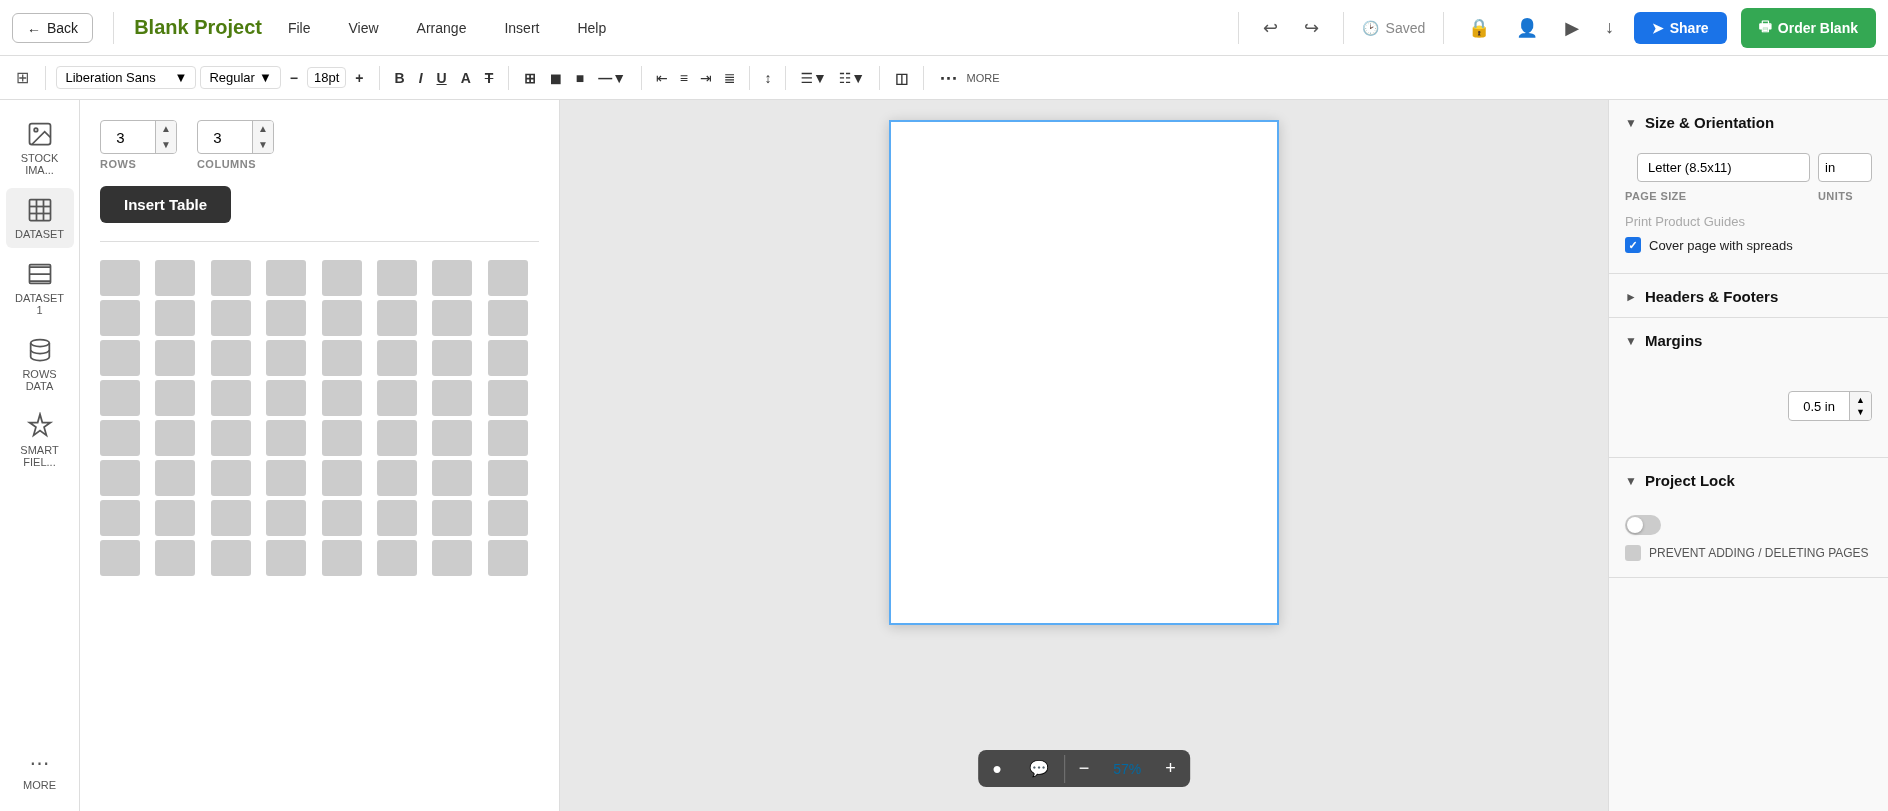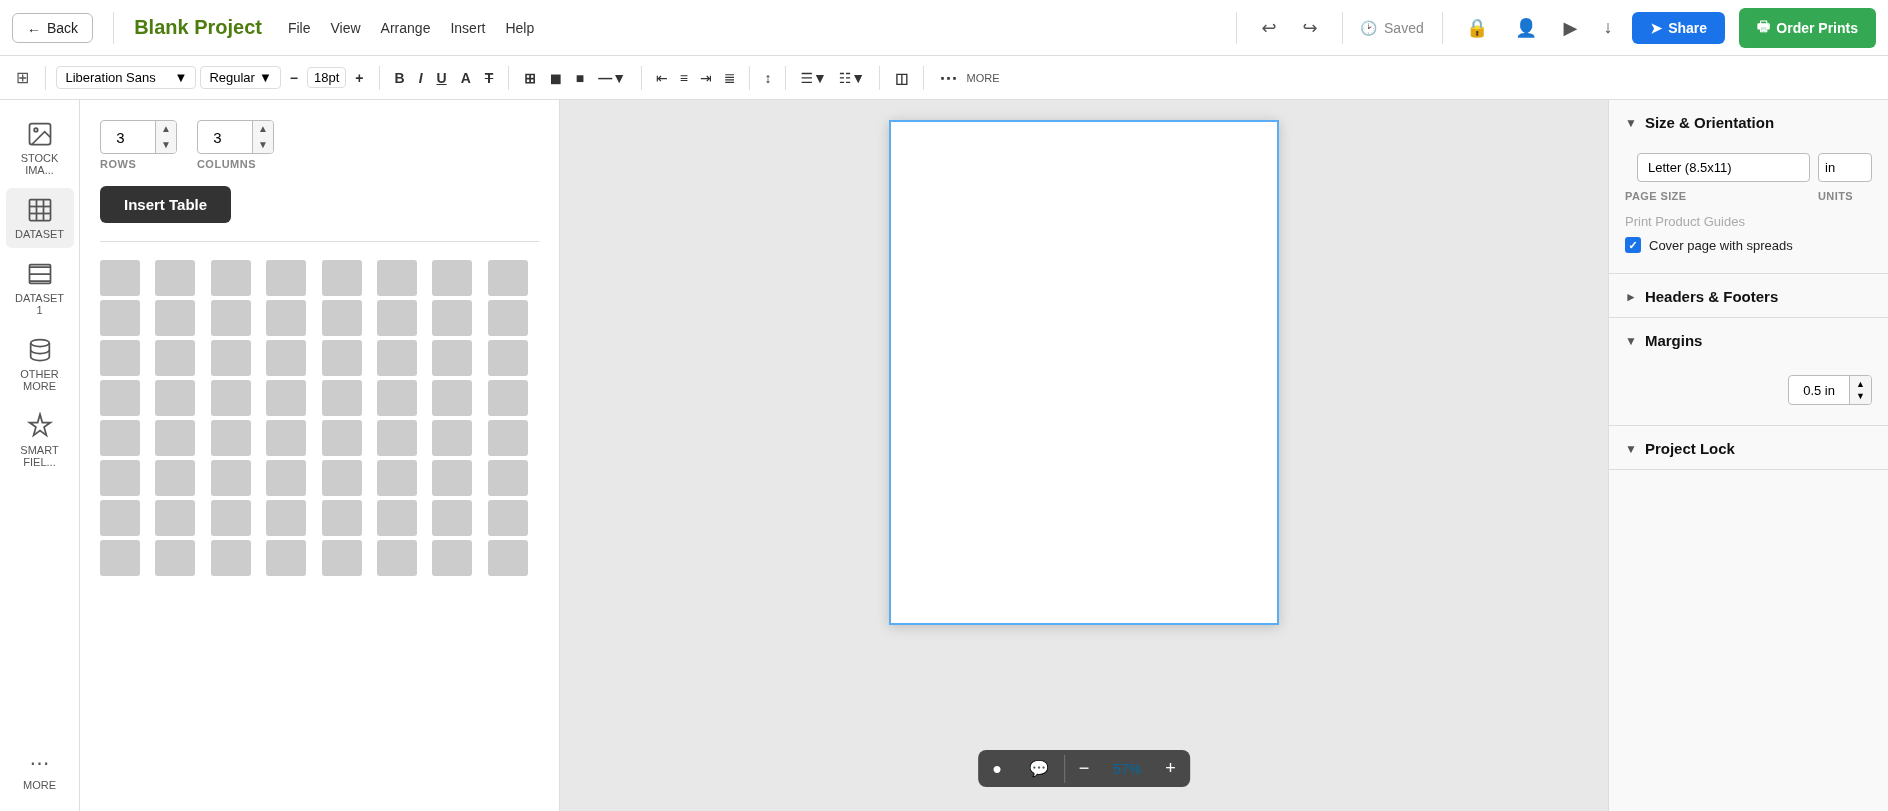--- a/index.html
+++ b/index.html
@@ -16,21 +16,21 @@
       gap: 16px;
       flex-shrink: 0;
     }
     .back-btn {
       display: flex; align-items: center; gap: 6px;
       border: 1.5px solid #bbb; border-radius: 6px;
       padding: 6px 14px; cursor: pointer; background: #fff;
       font-size: 14px; font-weight: 500; color: #222;
     }
     .project-title { font-size: 20px; font-weight: 700; color: #4d7c0f; margin-right: 8px; }
-    .menu-items { display: flex; gap: 16px; font-size: 14px; color: #333; }
+    .menu-items { display: flex; gap: 34px; font-size: 14px; color: #333; }
     .menu-item { cursor: pointer; padding: 4px 2px; }
     .top-bar-right { margin-left: auto; display: flex; align-items: center; gap: 14px; }
     .saved-btn { display: flex; align-items: center; gap: 6px; color: #888; font-size: 14px; }
     .icon-btn { background: none; border: none; cursor: pointer; color: #555; font-size: 18px; padding: 4px 6px; }
     .share-btn {
       background: #1a73e8; color: #fff; border: none; border-radius: 6px;
       padding: 8px 18px; font-size: 14px; font-weight: 600; cursor: pointer;
       display: flex; align-items: center; gap: 6px;
     }
     .order-btn {
@@ -198,21 +198,21 @@
       width: 16px; height: 16px; background: #1a73e8; border-radius: 3px;
       display: flex; align-items: center; justify-content: center; flex-shrink: 0; cursor: pointer;
     }
     .checkbox-gray {
       width: 16px; height: 16px; background: #ccc; border-radius: 3px;
       display: flex; align-items: center; justify-content: center; flex-shrink: 0; cursor: pointer;
     }
 
     
     
-    .margins-row { display: flex; justify-content: space-between; margin: 4px 0; }
+    .margins-row { display: flex; justify-content: space-between; margin: 20px 0; }
     .margins-input-wrap {
       display: flex; align-items: center; gap: 0; border: 1px solid #bbb; border-radius: 4px;
       overflow: hidden; background: #fff;
     }
     .margins-input {
       width: 60px; border: none; outline: none; text-align: center;
       font-size: 13px; padding: 4px 6px;
     }
     .margins-arrow { background: #f5f5f5; border: none; border-left: 1px solid #bbb; cursor: pointer; padding: 2px 5px; font-size: 10px; display: flex; flex-direction: column; }
 
@@ -267,21 +267,21 @@
     <button class="icon-btn">🔒</button>
     <button class="icon-btn">👤</button>
     <button class="icon-btn">▶</button>
     <button class="icon-btn">↓</button>
     <button class="share-btn">
       <span>➤</span>
       <span>Share</span>
     </button>
     <button class="order-btn">
       <span>🖶</span>
-      <span>Order Prints</span>
+      <span>Order Blank</span>
     </button>
   </div>
 </div>
 
 <div class="toolbar">
   <button class="icon-btn" style="font-size:16px;">⊞</button>
   <div class="toolbar-sep"></div>
   <div class="font-select">
     <span>Liberation Sans</span>
     <span style="margin-left:auto;">▼</span>
@@ -350,21 +350,21 @@
           <rect x="3" y="4" width="18" height="16" rx="1"></rect>
       </svg>
       <span>DATASET 1</span>
     </div>
     <div class="sidebar-item">
       <svg viewBox="0 0 24 24" fill="none" stroke="#555" stroke-width="1.5">
         <ellipse cx="12" cy="6" rx="8" ry="3"></ellipse>
           <path d="M4 6v6c0 1.66 3.58 3 8 3s8-1.34 8-3V6"></path>
           <path d="M4 12v6c0 1.66 3.58 3 8 3s8-1.34 8-3v-6"></path>
       </svg>
-      <span>OTHER MORE</span>
+      <span>ROWS DATA</span>
     </div>
     <div class="sidebar-item">
       <svg viewBox="0 0 24 24" fill="none" stroke="#555" stroke-width="1.5">
         <path d="M12 2l2 7h7l-5.5 4 2 7L12 16l-5.5 4 2-7L3 9h7z"></path>
       </svg>
       <span>SMART FIEL...</span>
     </div>
     <div class="sidebar-item sidebar-more">
       <span style="font-size:20px; color:#555;">⋯</span>
       <span>MORE</span>
@@ -547,17 +547,28 @@
           </div>
         </div>
       </div>
     </div>
 
     <div class="panel-section">
       <div class="panel-section-header">
         <span class="section-arrow">▼</span>
         <span>Project Lock</span>
       </div>
+      <div class="panel-section-body">
+        <div class="lock-row">
+          <div class="toggle">
+            <div class="toggle-knob"></div>
+          </div>
+        </div>
+        <div class="prevent-row">
+          <div class="checkbox-gray"></div>
+          <span>PREVENT ADDING / DELETING PAGES</span>
+        </div>
+      </div>
     </div>
 
   </div>
 
 </div>
 
 </body></html>

